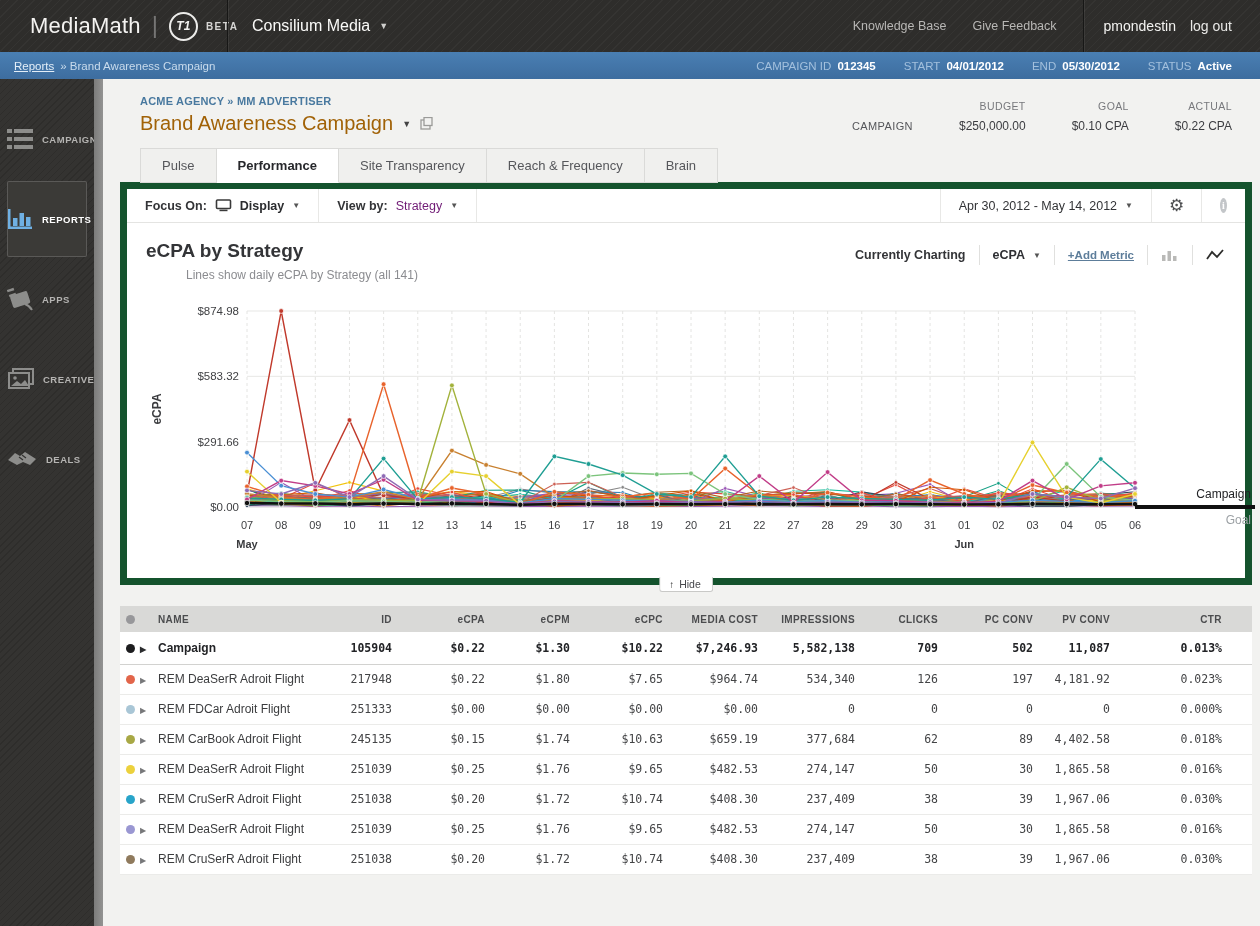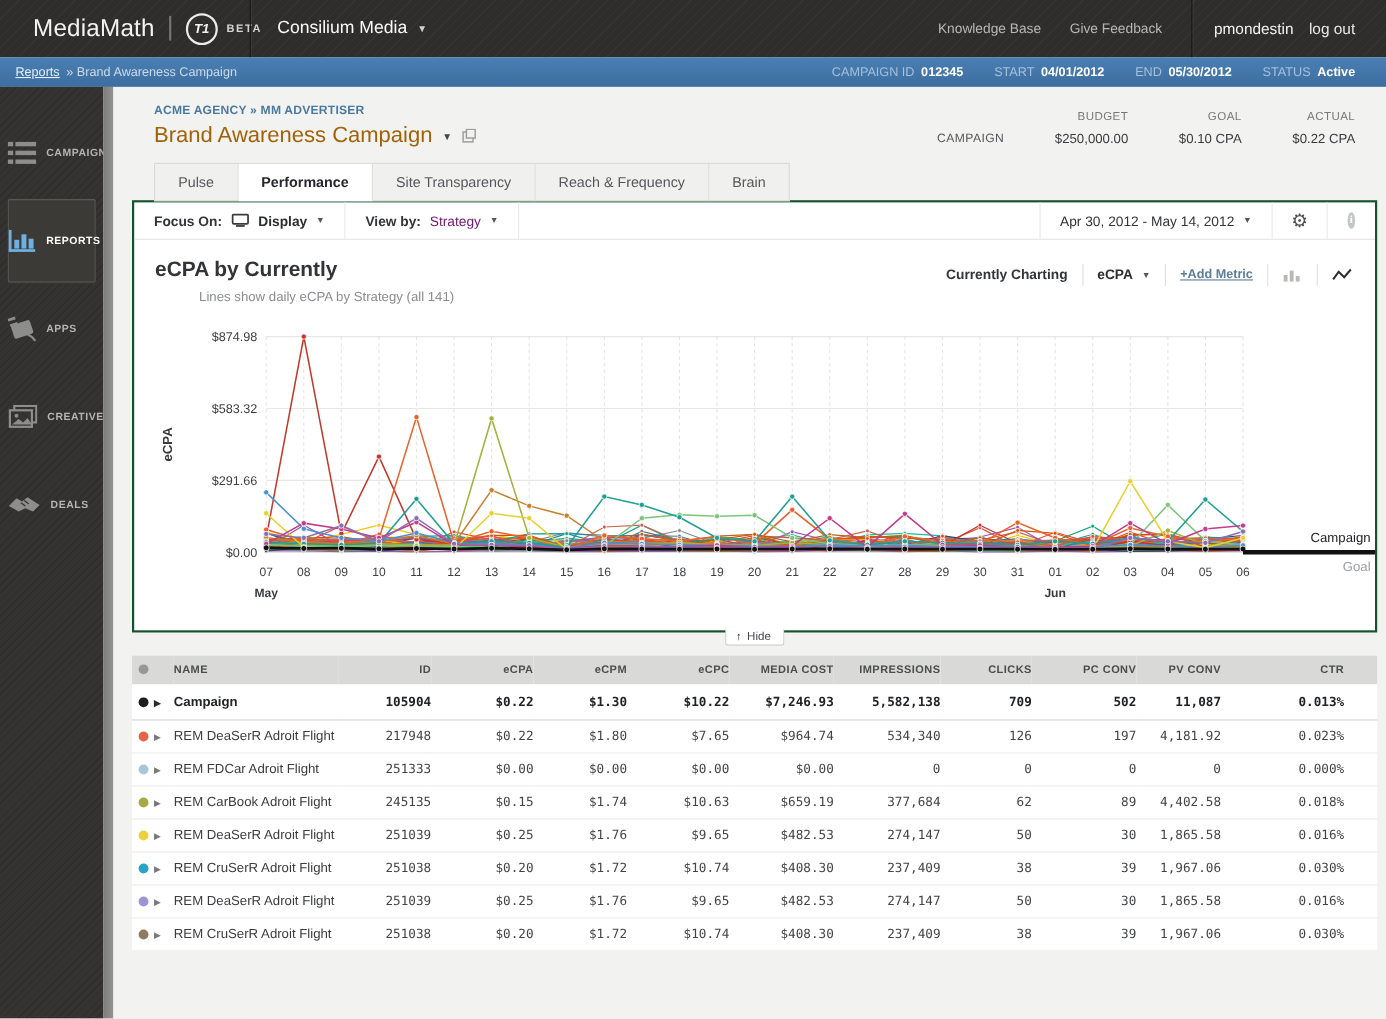--- a/index.html
+++ b/index.html
@@ -61,21 +61,21 @@
   .stat { text-align:right; }
   .stat .slabel { font-size:10.5px; color:#77787c; letter-spacing:.4px; }
   .stat .svalue { font-size:12px; color:#3b3c40; margin-top:7px; }
   
   .tabs { display:flex; margin:13px 0 0 37px; position:relative; z-index:2; }
   .tab { height:35px; line-height:34px; padding:0 21px; background:#f0f0ee; border:1px solid #dadad8;
     border-left:none; font-size:13px; color:#56575b; cursor:pointer; margin-bottom:-1px; }
   .tab:first-child { border-left:1px solid #dadad8; }
   .tab.active { background:#ffffff; color:#26272b; font-weight:bold; border-bottom:1px solid #ffffff; }
   
-  .card { background:#fff; border:2px solid #14532d; margin:0 8px 0 17px; position:relative; }
+  .card { background:#fff; border:7px solid #14532d; margin:0 8px 0 17px; position:relative; }
   .toolbar { height:34px; border-bottom:1px solid #e4e4e2; display:flex; align-items:stretch; font-size:12.5px; }
   .tb-seg { display:flex; align-items:center; gap:8px; padding:0 18px; border-right:1px solid #e8e8e6; cursor:pointer; }
   .tb-label { font-weight:bold; color:#333437; }
   .tb-value { font-weight:bold; color:#2b2c2f; }
   .tb-value.plain { font-weight:normal; color:#701a75; }
   .tb-caret { font-size:8px; color:#555; }
   .tb-right { margin-left:auto; display:flex; align-items:stretch; }
   .tb-right .tb-seg { border-right:none; border-left:1px solid #e8e8e6; }
   .gear-seg { width:50px; justify-content:center; font-size:17px; color:#4d4e50; }
   .info-seg { width:44px; justify-content:center; }
@@ -301,21 +301,21 @@
             <span>⚙</span>
           </div>
           <div class="tb-seg info-seg">
             <span class="info-dot">i</span>
           </div>
         </div>
       </div>
 
       <div class="chart-head">
         <div>
-          <div class="ch-title">eCPA by Currently</div>
+          <div class="ch-title">eCPA by Strategy</div>
           <div class="ch-sub">Lines show daily eCPA by Strategy (all 141)</div>
         </div>
         <div class="ch-right">
           <span class="cc-label">Currently Charting</span>
           <span class="vdiv"></span>
           <span class="metric-dd">
             <span>eCPA</span>
             <span class="tb-caret">▼</span>
           </span>
           <span class="vdiv"></span>

